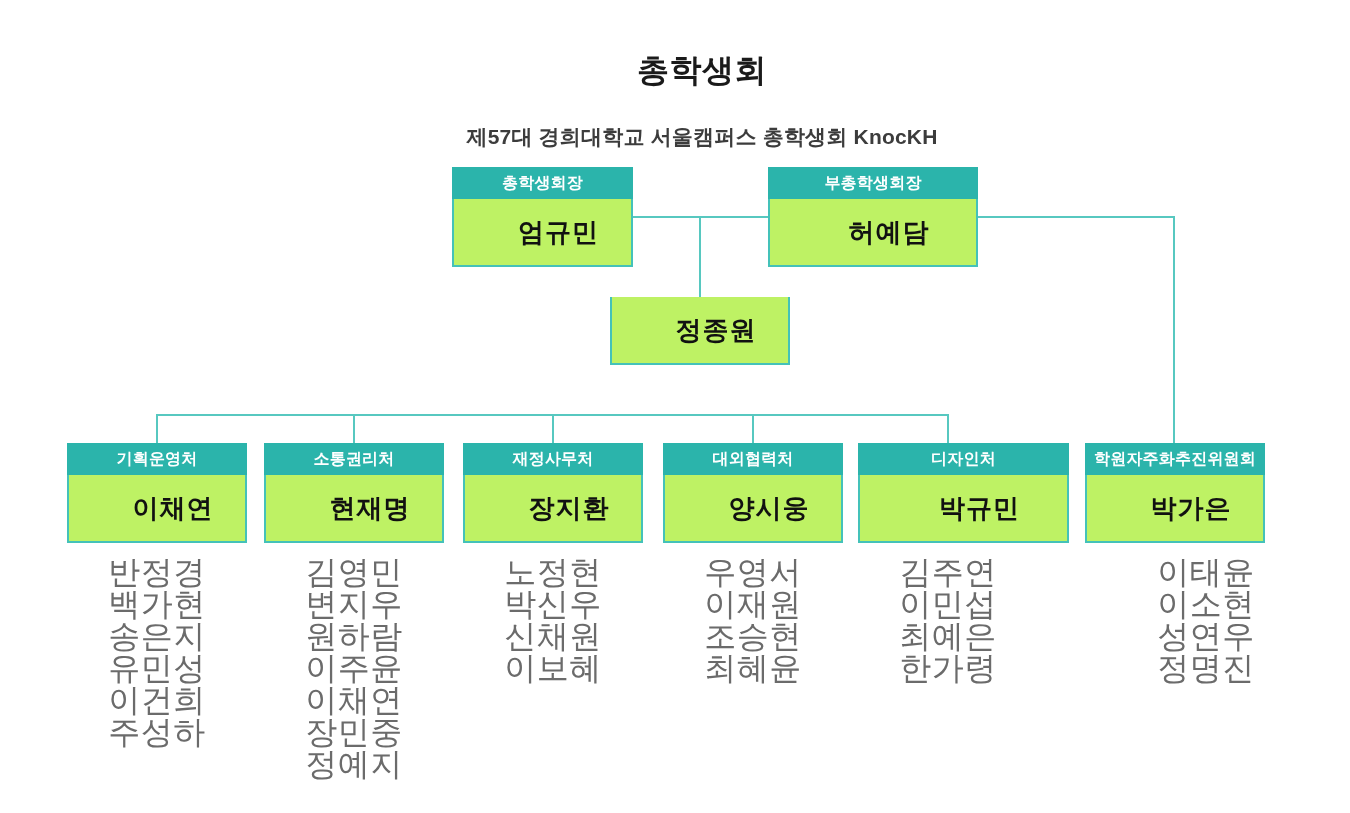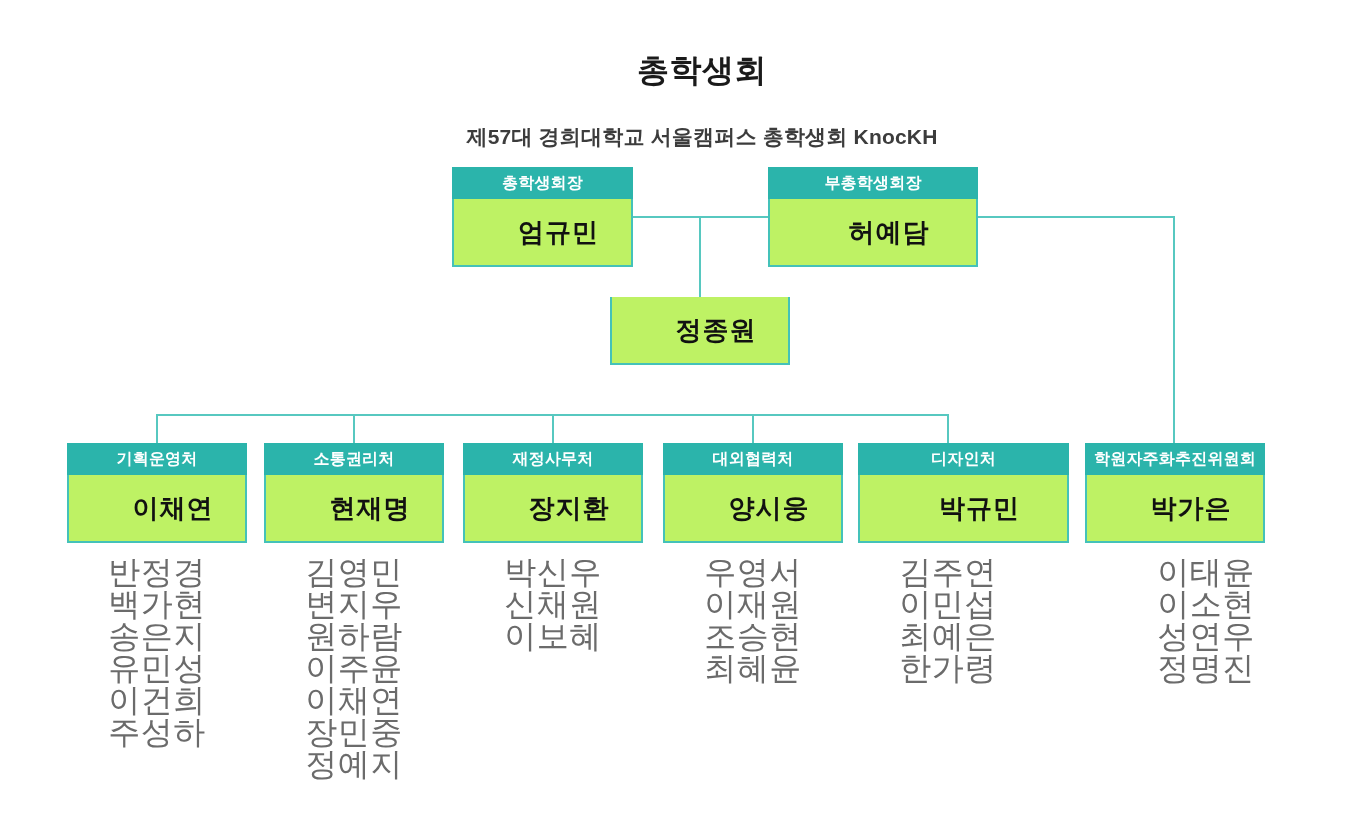--- a/index.html
+++ b/index.html
@@ -154,20 +154,21 @@
       <div class="member-name">이채연</div>
       <div class="member-name">장민중</div>
       <div class="member-name">정예지</div>
     </div>
 
   <div class="node" style="left:463px;top:443px">
     <div class="role">재정사무처</div>
     <div class="name">장지환</div>
   </div>
   <div class="members" style="left:463px">
+      <div class="member-name">노정현</div>
       <div class="member-name">박신우</div>
       <div class="member-name">신채원</div>
       <div class="member-name">이보혜</div>
     </div>
 
   <div class="node" style="left:663px;top:443px">
     <div class="role">대외협력처</div>
     <div class="name">양시웅</div>
   </div>
   <div class="members" style="left:663px">

